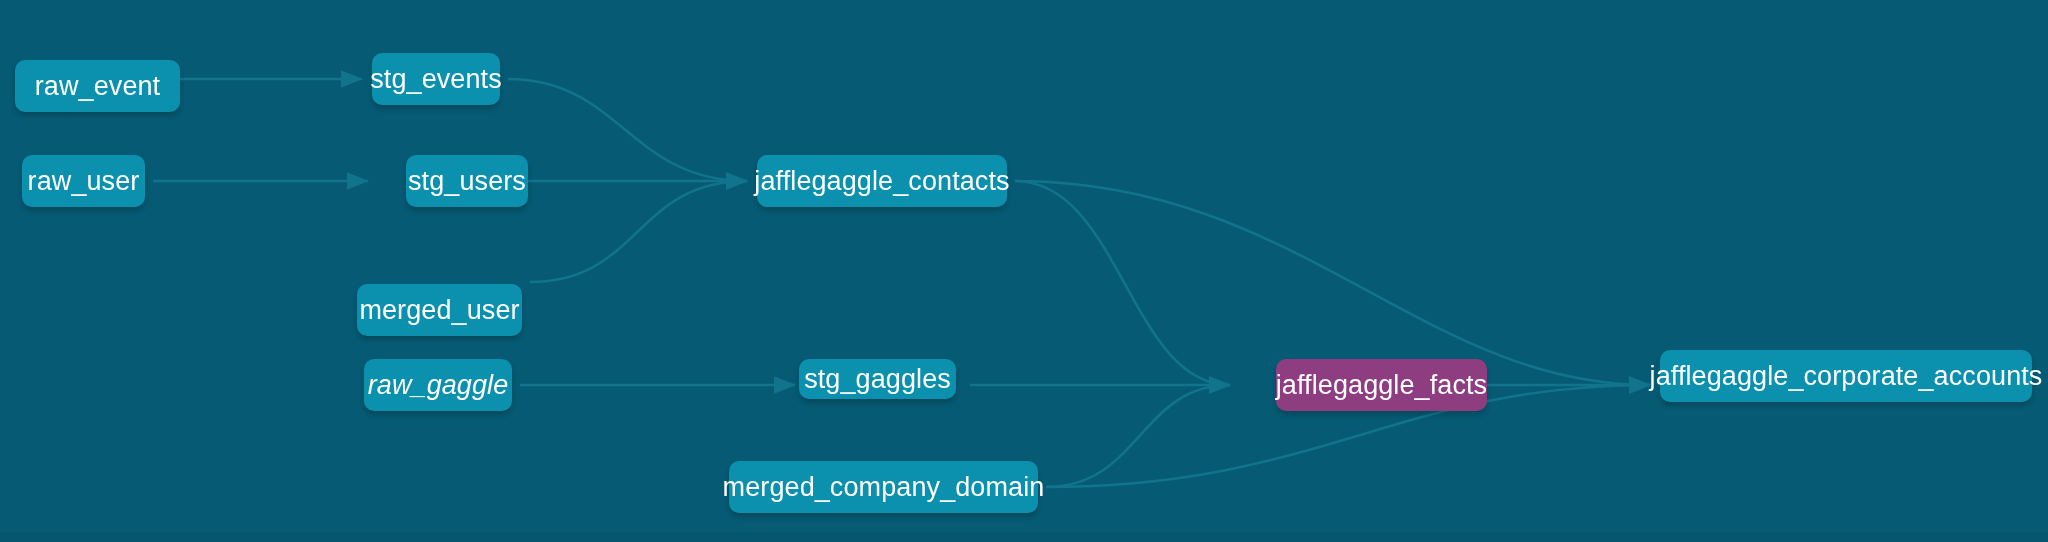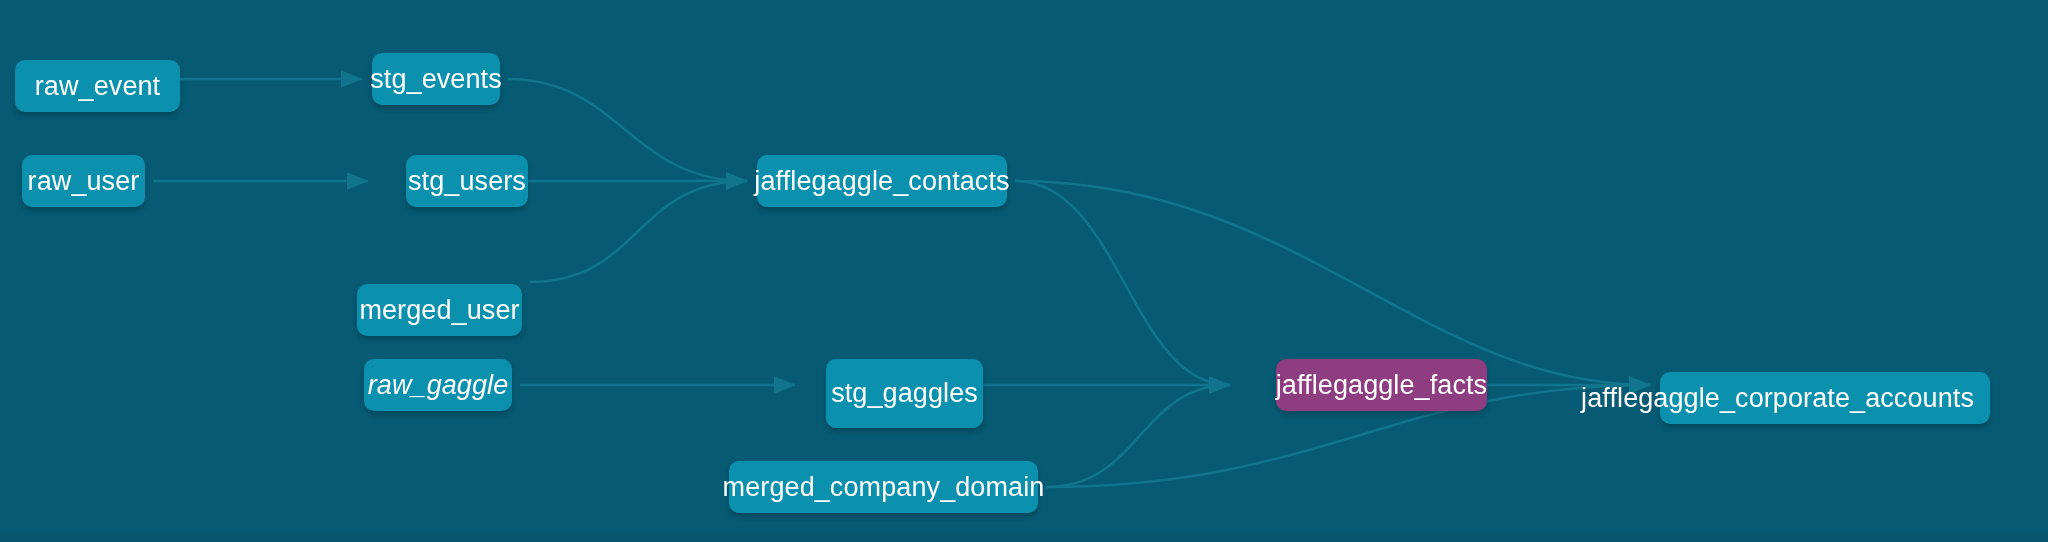--- a/index.html
+++ b/index.html
@@ -104,31 +104,31 @@
       </div>
       <div class="node model" style="left: 378px; top: 155px; width: 122px; height: 52px; margin-left: 28px;">
         <span>stg_users</span>
       </div>
       <div class="node model" style="left: 357px; top: 256px; width: 165px; height: 52px; margin-top: 28px;">
         <span>merged_user</span>
       </div>
       <div class="node model" style="left: 364px; top: 359px; width: 148px; height: 52px; font-style: italic;">
         <span>raw_gaggle</span>
       </div>
-      <div class="node model" style="left: 826px; top: 359px; width: 157px; height: 69px;">
+      <div class="node model" style="left: 799px; top: 359px; width: 157px; height: 40px;">
         <span>stg_gaggles</span>
       </div>
       <div class="node model" style="left: 757px; top: 155px; width: 250px; height: 52px;">
         <span>jafflegaggle_contacts</span>
       </div>
       <div class="node model" style="left: 729px; top: 461px; width: 309px; height: 52px;">
         <span>merged_company_domain</span>
       </div>
       <div class="node selected" style="left: 1240px; top: 359px; width: 211px; height: 52px;">
         <span>jafflegaggle_facts</span>
       </div>
-      <div class="node model" style="left: 1660px; top: 372px; width: 330px; height: 52px; justify-content: flex-end;">
+      <div class="node model" style="left: 1660px; top: 350px; width: 372px; height: 52px;">
         <span>jafflegaggle_corporate_accounts</span>
       </div>
     </div>
 
   <div class="bottom-band"></div>
 </div>
 
 </body></html>

